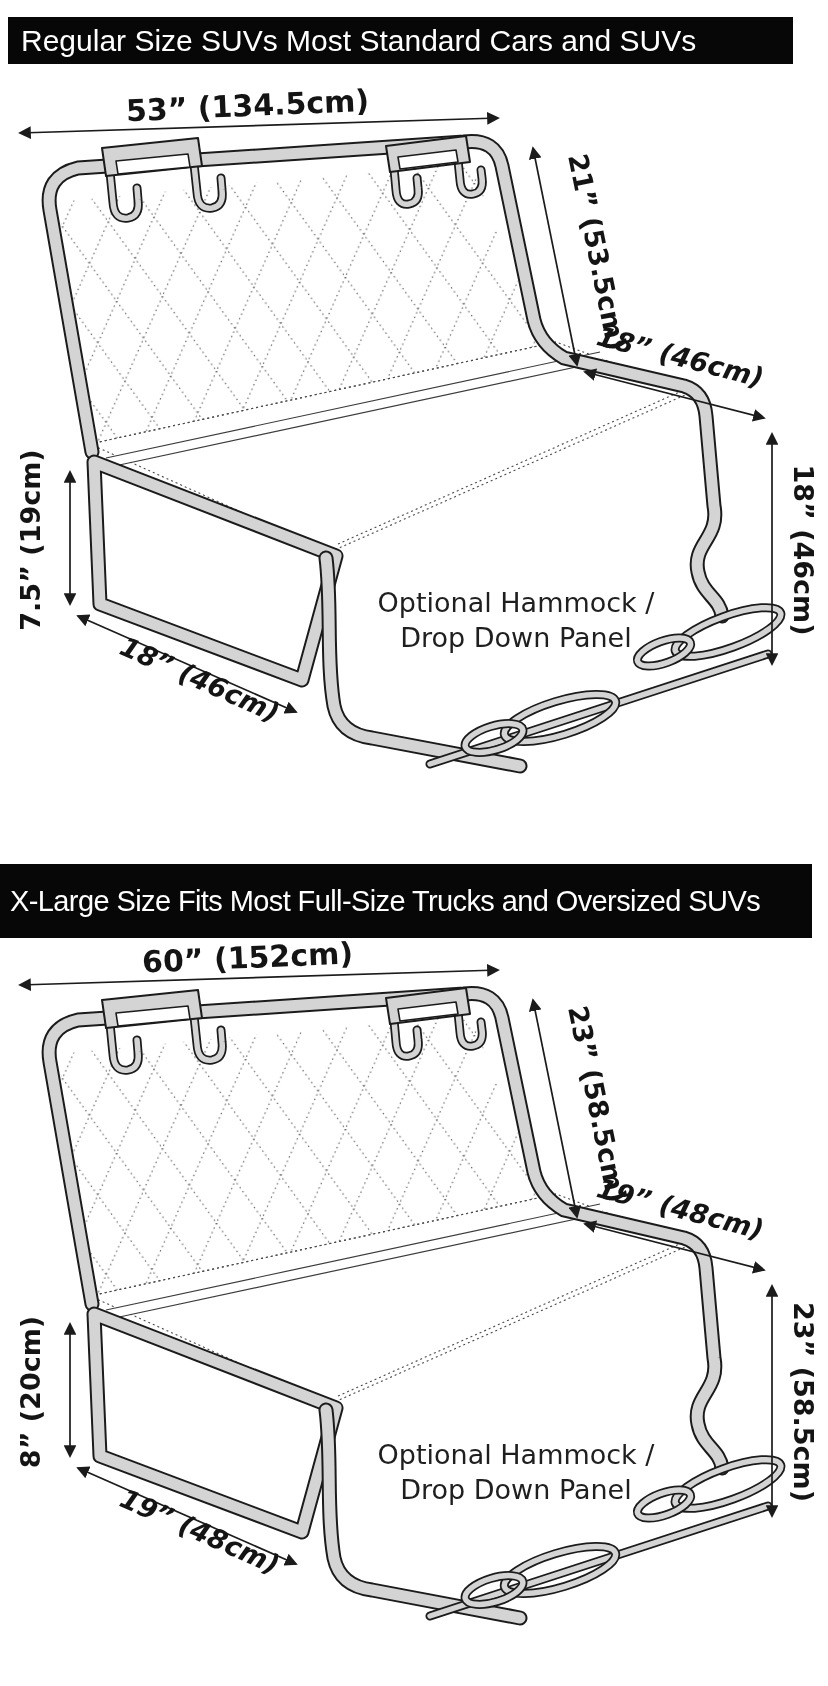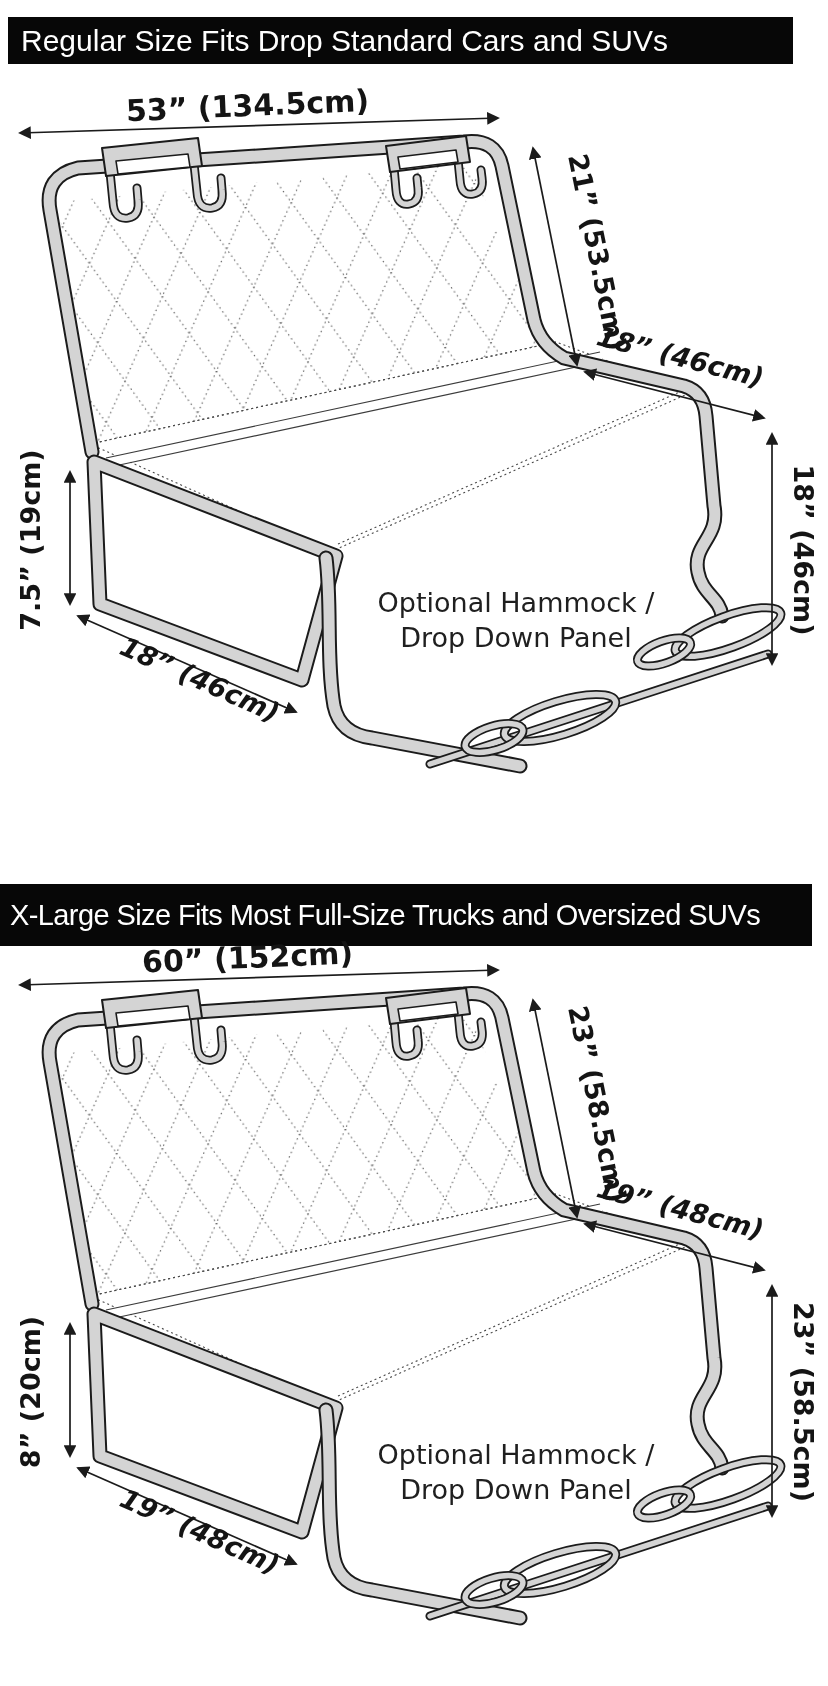--- a/index.html
+++ b/index.html
@@ -6,21 +6,21 @@
   body{
     width:828px;height:1686px;position:relative;background:#ffffff;
     font-family:"Liberation Sans",sans-serif;overflow:hidden;
   }
   .banner{
     position:absolute;background:#070707;color:#ffffff;
     display:flex;align-items:center;box-sizing:border-box;
     white-space:nowrap;
   }
   #banner1{left:8px;top:17px;width:785px;height:47px;font-size:30px;padding-left:13px;}
-  #banner2{left:0px;top:884px;width:812px;height:62px;font-size:29px;padding-left:10px;letter-spacing:-0.6px;}
+  #banner2{left:0px;top:864px;width:812px;height:74px;font-size:29px;padding-left:10px;letter-spacing:-0.6px;}
   svg.art{position:absolute;left:0;}
   #art1{top:72px;}
   #art2{top:924px;}
   .to{fill:none;stroke:#1b1b1b;stroke-width:15;stroke-linecap:round;stroke-linejoin:round;}
   .ti{fill:none;stroke:#d4d4d4;stroke-width:11;stroke-linecap:round;stroke-linejoin:round;}
   .t2o{fill:none;stroke:#1b1b1b;stroke-width:9;stroke-linecap:round;stroke-linejoin:round;}
   .t2i{fill:none;stroke:#d4d4d4;stroke-width:5.5;stroke-linecap:round;stroke-linejoin:round;}
   .dimline{stroke:#1b1b1b;stroke-width:1.7;fill:none;}
   .thinline{stroke:#3c3c3c;stroke-width:1.2;fill:none;}
   .dashline{stroke:#4a4a4a;stroke-width:1.1;fill:none;stroke-dasharray:2 3;}
@@ -111,21 +111,21 @@
         <path class="dimline" d="M533,76 L577,293" marker-start="url(#ah)" marker-end="url(#ah)"></path>
         <path class="dimline" d="M585,300 L764,346" marker-start="url(#ah)" marker-end="url(#ah)"></path>
         <path class="dimline" d="M772,362 L772,592" marker-start="url(#ah)" marker-end="url(#ah)"></path>
         <path class="dimline" d="M70,400 L70,532" marker-start="url(#ah)" marker-end="url(#ah)"></path>
         <path class="dimline" d="M78,544 L296,640" marker-start="url(#ah)" marker-end="url(#ah)"></path>
       </g>
     </g>
   </defs>
 </svg>
 
-<div class="banner" id="banner1">Regular Size Fits Drop Standard Cars and SUVs</div>
+<div class="banner" id="banner1">Regular Size SUVs Most Standard Cars and SUVs</div>
 
 <svg class="art" id="art1" viewBox="0 0 828 740" width="828" height="740">
   <use href="#cover-art" xlink:href="#cover-art"></use>
   <text class="dim dim-lg" x="248" y="44" transform="rotate(-2.5 248 44)">53” (134.5cm)</text>
   <text class="dim" x="588" y="182" transform="rotate(78.5 588 182)">21” (53.5cm)</text>
   <text class="dim dim-it" x="678" y="294" transform="rotate(14.5 678 294)">18” (46cm)</text>
   <text class="dim" x="794" y="478" transform="rotate(90 794 478)">18” (46cm)</text>
   <text class="dim" x="40" y="468" transform="rotate(-90 40 468)">7.5” (19cm)</text>
   <text class="dim dim-it" x="196" y="616" transform="rotate(24 196 616)">18” (46cm)</text>
   <text class="ham" x="516" y="540">Optional Hammock /</text>

